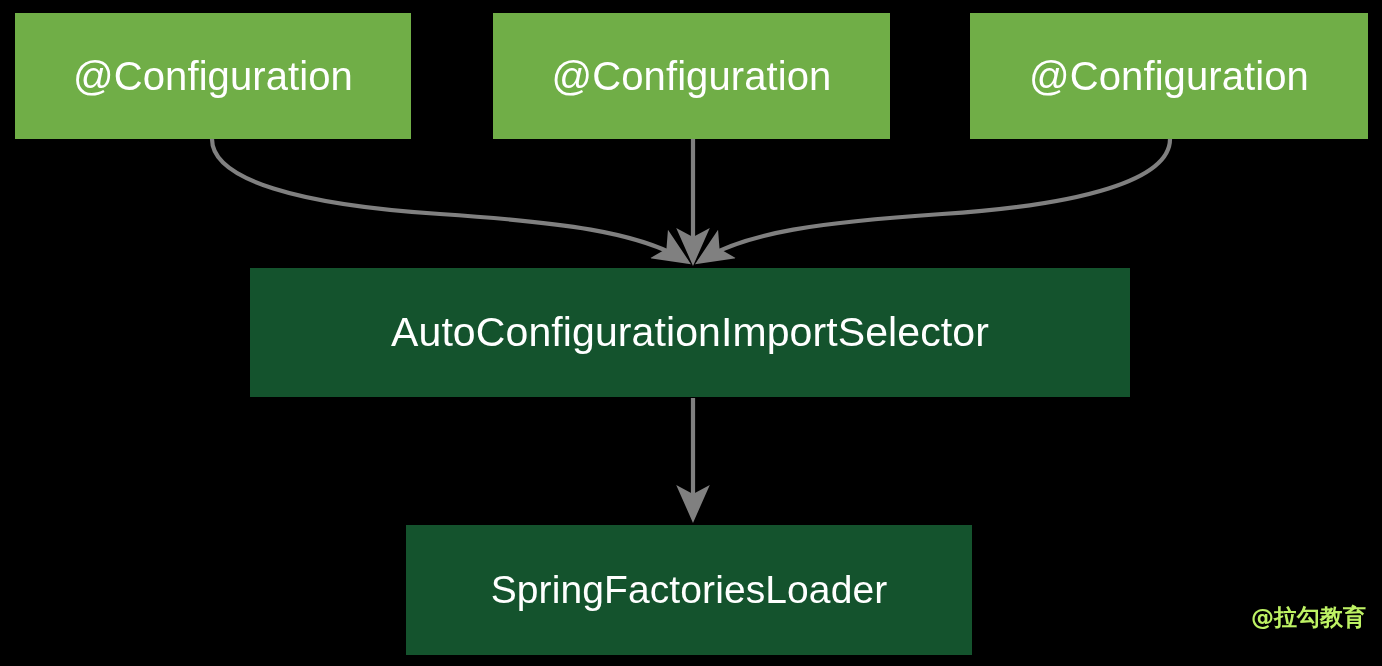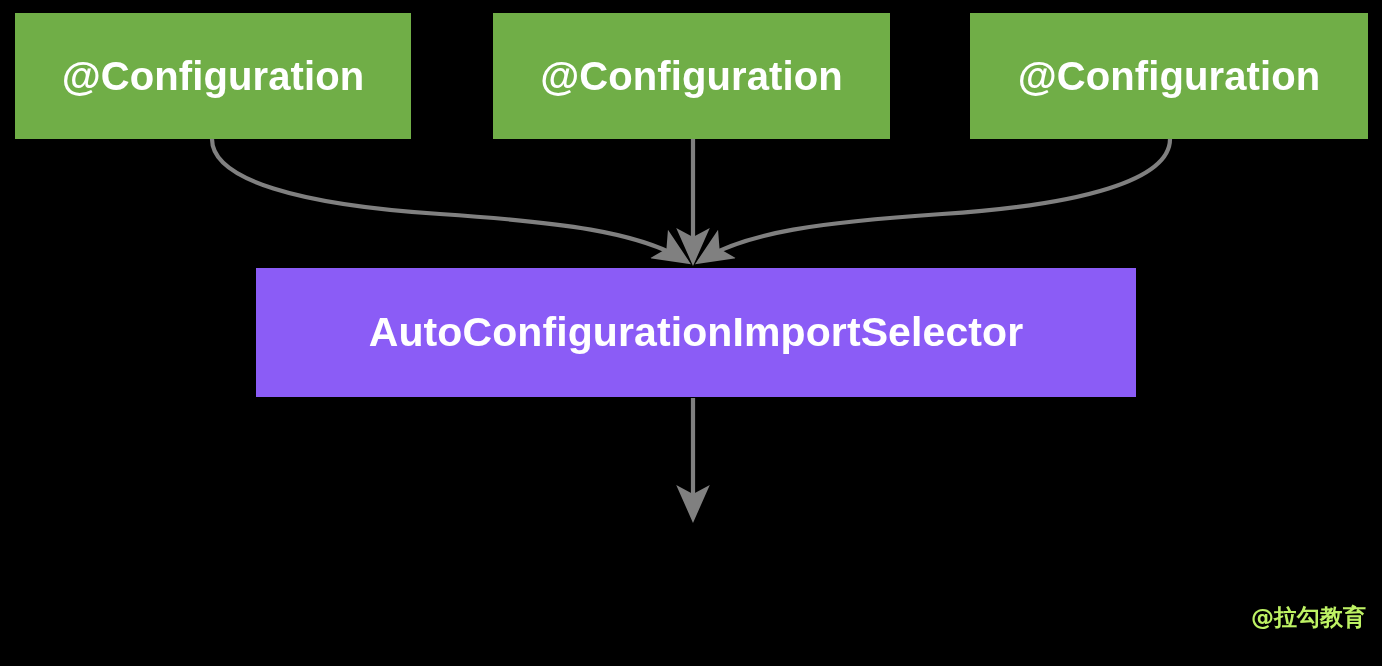--- a/index.html
+++ b/index.html
@@ -16,31 +16,30 @@
     overflow: hidden;
     font-family: "Liberation Sans", sans-serif;
   }
   .node {
     position: absolute;
     display: flex;
     align-items: center;
     justify-content: center;
     box-sizing: border-box;
     color: #ffffff;
-    font-weight: 700;
+    font-weight: 400;
     letter-spacing: 0.1px;
     line-height: 1.1;
     user-select: none;
   }
   .node-green {
     background: #70AE47;
   }
   .node-orange {
-    background: #8b5cf6;
-    margin-left: 6px;
+    background: #14532d;
   }
   .node-label {
     display: block;
     white-space: nowrap;
   }
 
   
   #cfg-1 { left: 15px;  top: 13px; width: 396px; height: 126px; }
   #cfg-2 { left: 493px; top: 13px; width: 397px; height: 126px; }
   #cfg-3 { left: 970px; top: 13px; width: 398px; height: 126px; }
@@ -108,16 +107,19 @@
   </div>
 
   <div id="cfg-3" class="node node-green">
     <span class="node-label">@Configuration</span>
   </div>
 
   <div id="selector" class="node node-orange">
     <span class="node-label">AutoConfigurationImportSelector</span>
   </div>
 
+  <div id="loader" class="node node-orange">
+    <span class="node-label">SpringFactoriesLoader</span>
+  </div>
 
   <div id="watermark">@拉勾教育</div>
 
 </div>
 
 </body></html>

